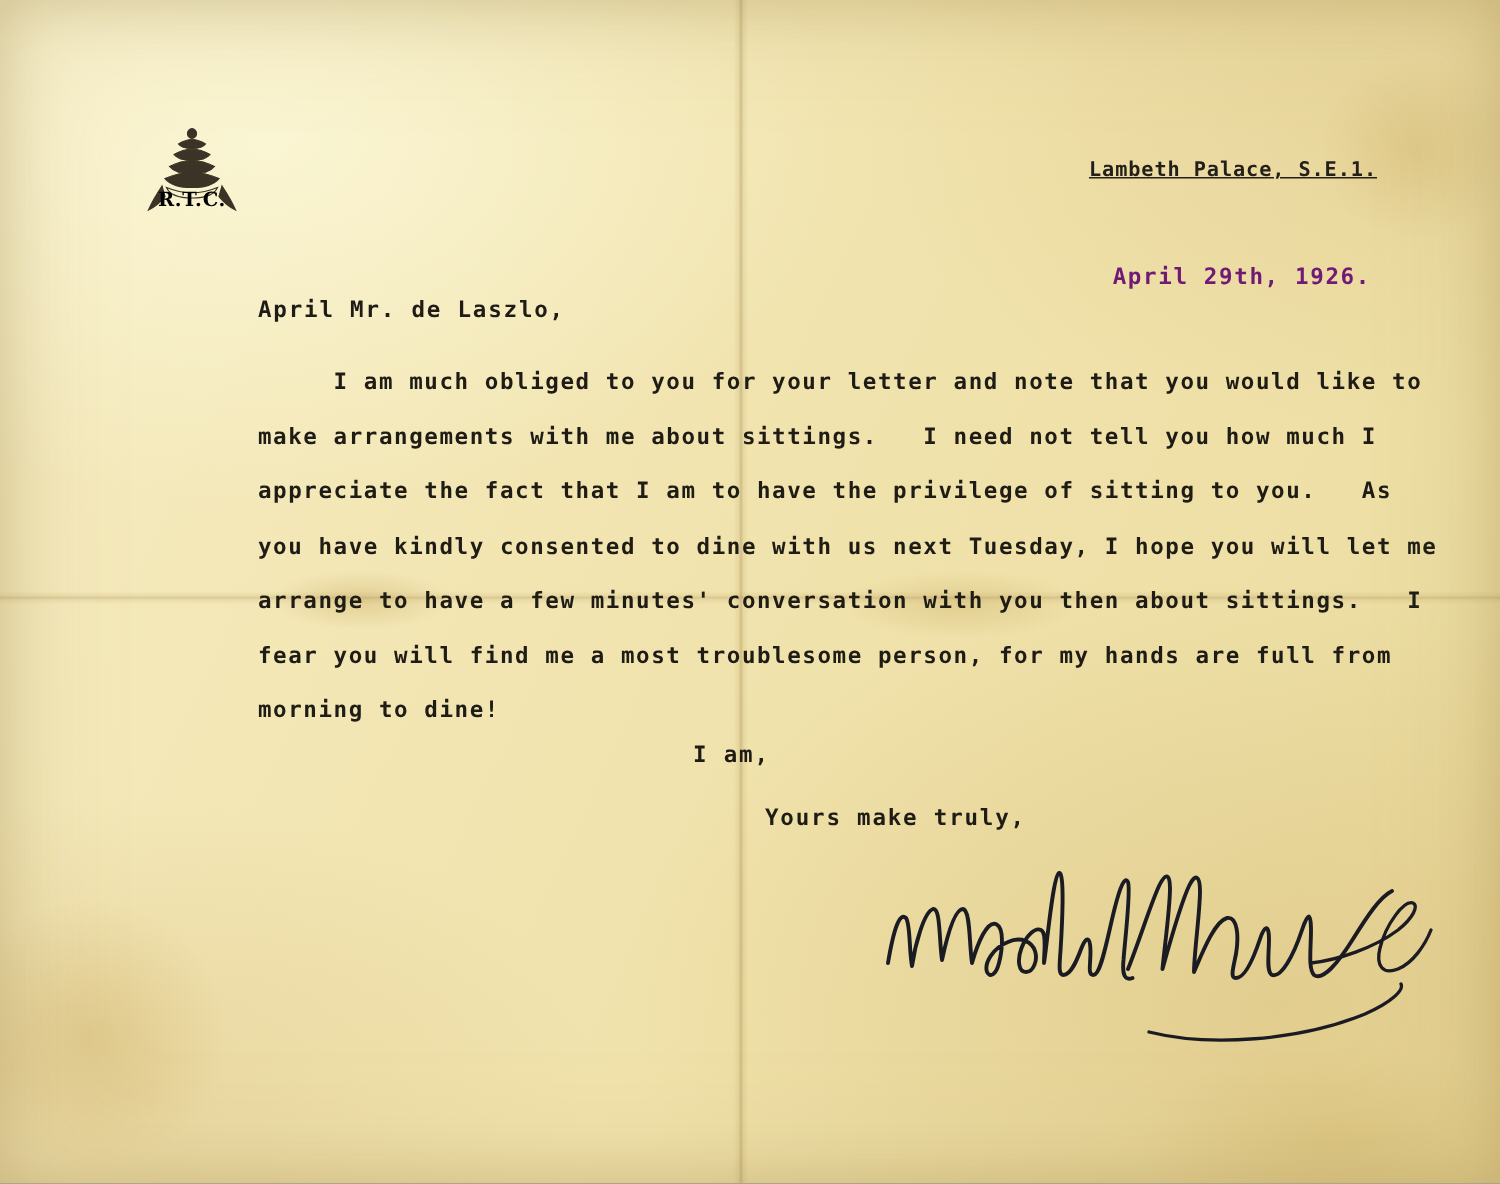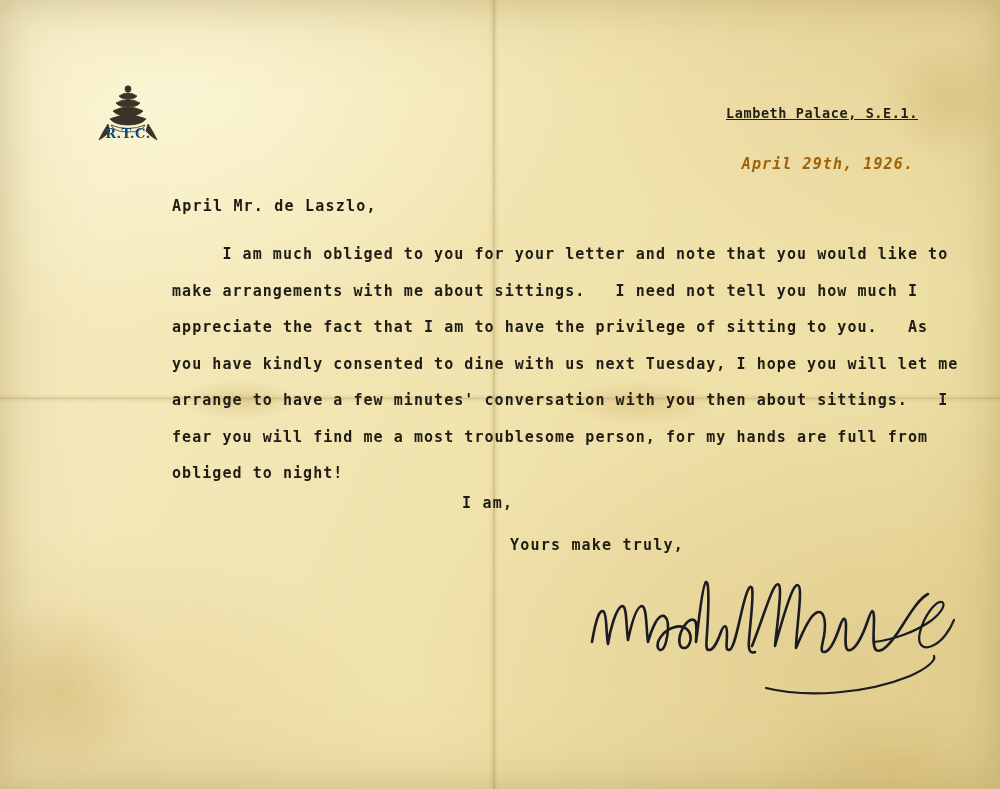--- a/index.html
+++ b/index.html
@@ -85,45 +85,44 @@
   .crest-mono {
     position: absolute;
     left: 92px;
     top: 126px;
     width: 72px;
     text-align: center;
     font-family: "DejaVu Serif", serif;
     font-size: 13px;
     font-weight: bold;
     letter-spacing: 0.5px;
-    color: #0c4a6e;
+    color: #000000;
   }
   .addr {
     position: absolute;
     right: 82px;
     top: 105px;
     font-family: "DejaVu Sans Mono", monospace;
     font-size: 13.5px;
     font-weight: bold;
     letter-spacing: 0.6px;
     color: #23201a;
     white-space: nowrap;
     text-decoration: underline;
   }
   .date {
     position: absolute;
     right: 86px;
-    top: 155px;
+    top: 175px;
     font-family: "DejaVu Sans Mono", monospace;
     font-size: 15px;
     font-weight: bold;
     letter-spacing: 1.1px;
-    color: #a16207;
+    color: #701a75;
     white-space: nowrap;
-    font-style: italic;
   }
   .salutation {
     position: absolute;
     left: 172px;
     top: 197px;
     font-size: 15px;
     font-weight: bold;
     letter-spacing: 1.2px;
     color: #1f1c16;
     white-space: nowrap;
@@ -211,21 +210,21 @@
 
     <div class="salutation">April Mr. de Laszlo,</div>
 
     <div class="body">
       <p>     I am much obliged to you for your letter and note that you would like to</p>
       <p>make arrangements with me about sittings.   I need not tell you how much I</p>
       <p>appreciate the fact that I am to have the privilege of sitting to you.   As</p>
       <p>you have kindly consented to dine with us next Tuesday, I hope you will let me</p>
       <p>arrange to have a few minutes' conversation with you then about sittings.   I</p>
       <p>fear you will find me a most troublesome person, for my hands are full from</p>
-      <p>obliged to night!</p>
+      <p>morning to dine!</p>
     </div>
 
     <div class="closing-i">I am,</div>
     <div class="closing-yours">Yours make truly,</div>
 
     <div class="signature">
       <svg viewBox="0 0 380 140" width="380" height="140" aria-hidden="true">
         <g fill="none" stroke="#1b1b24" stroke-linecap="round" stroke-linejoin="round">
           <path d="M12 72 C16 48, 20 38, 24 42 C27 46, 26 64, 28 74 C30 60, 36 38, 42 36 C47 35, 46 56, 48 70 C51 56, 56 36, 62 36 C67 37, 66 58, 68 72
                    C72 58, 78 44, 84 46 C90 49, 88 64, 86 72 C84 80, 80 82, 78 78 C76 72, 82 62, 92 58 C101 54, 108 58, 110 64

